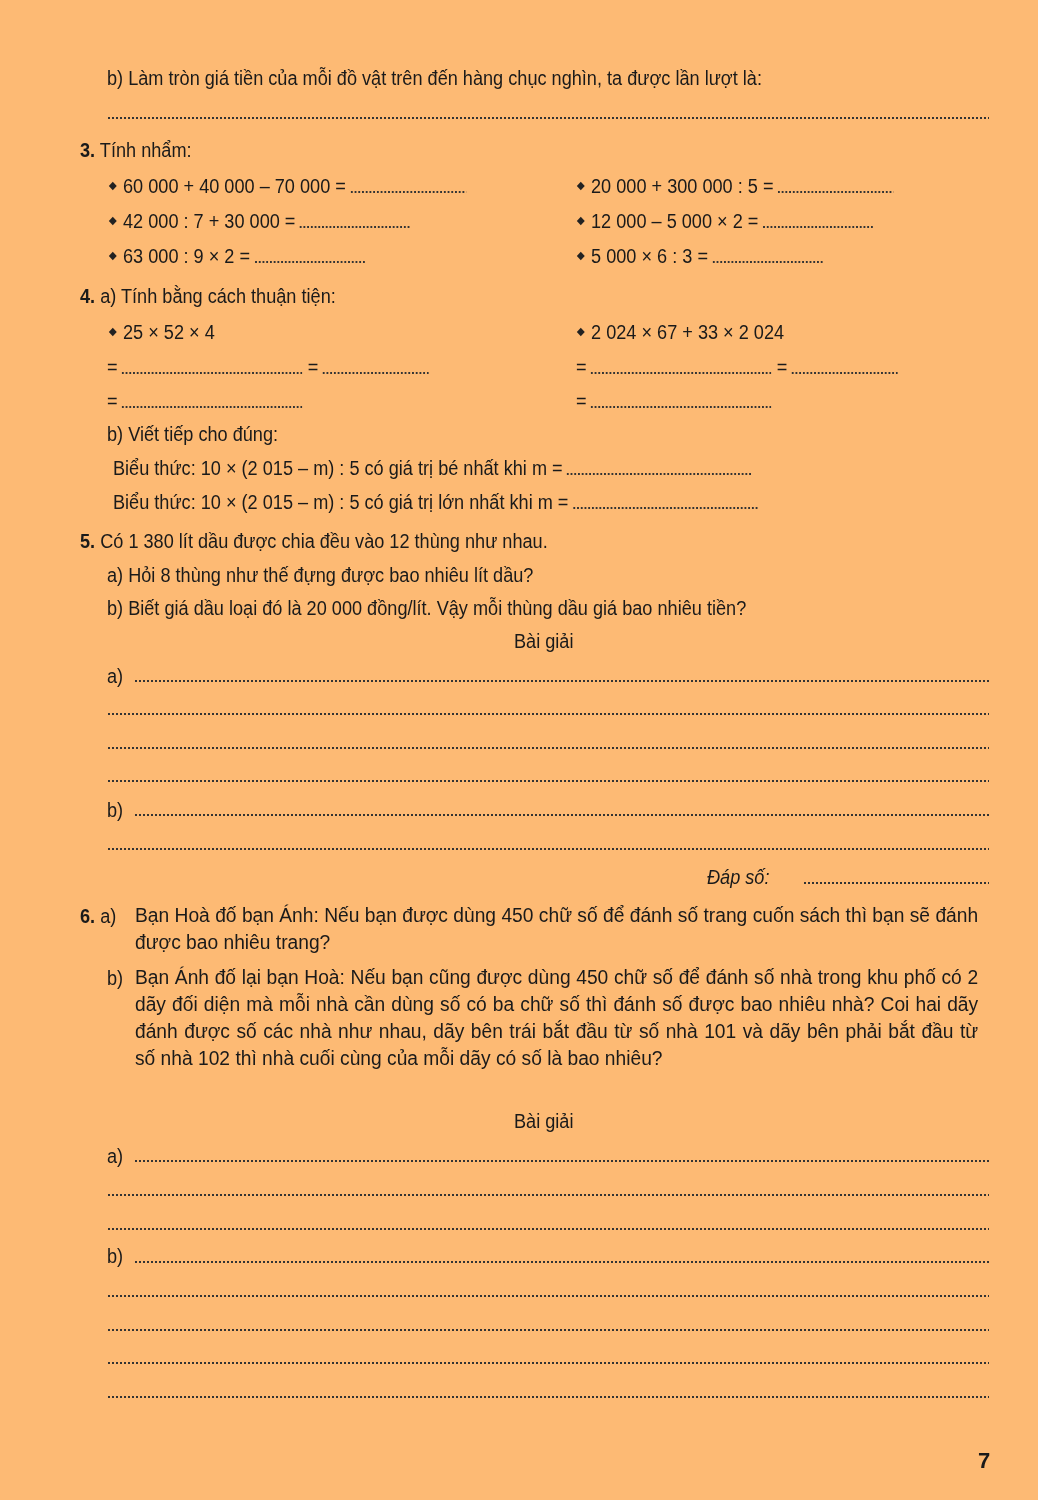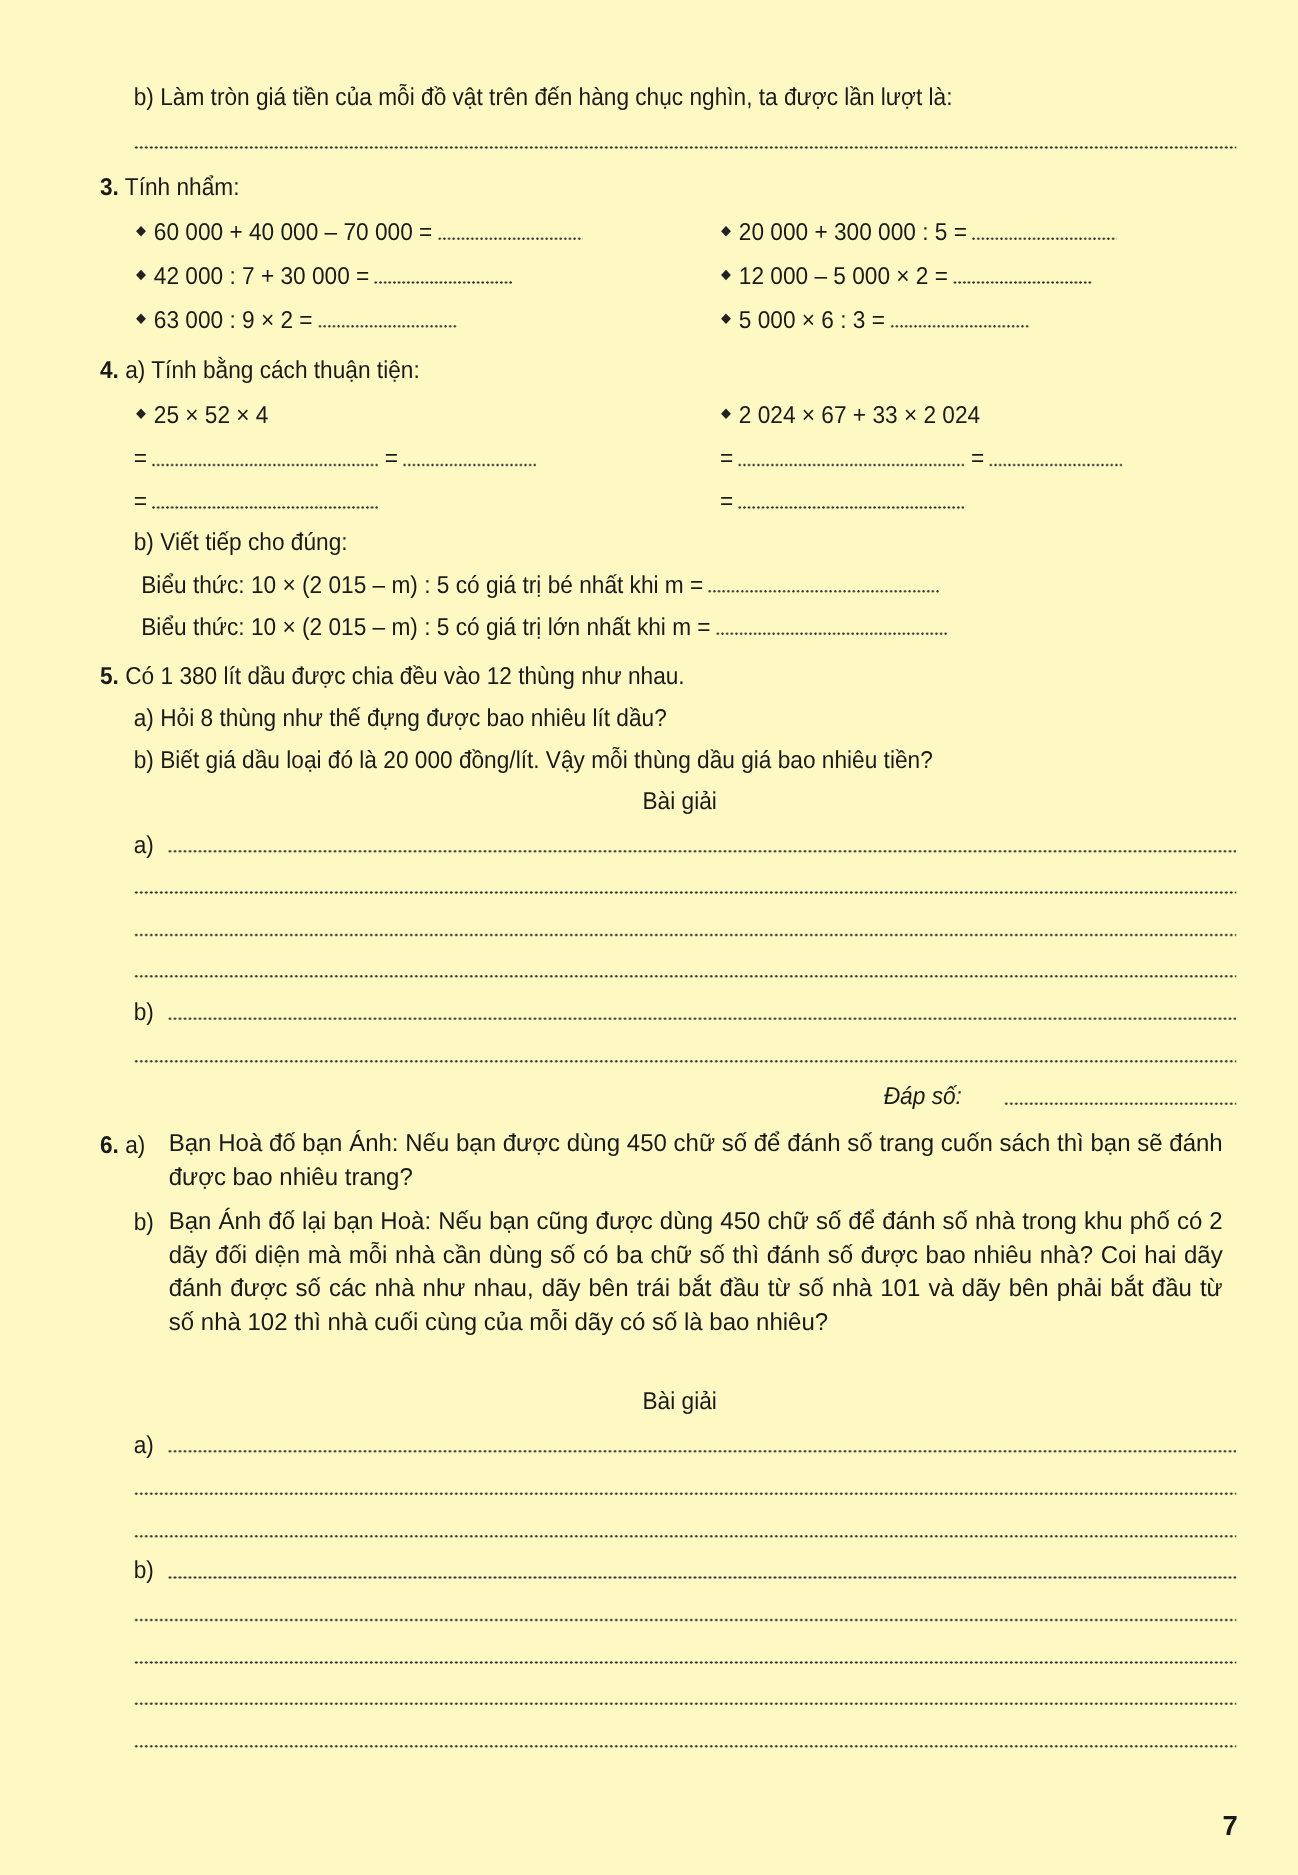--- a/index.html
+++ b/index.html
@@ -1,18 +1,18 @@
 <!DOCTYPE html>
 <html><head>
 <meta charset="utf-8">
 <style>
   html, body { margin:0; padding:0; }
   body { width:1038px; height:1500px; background:#ffffff; position:relative; overflow:hidden;
          font-family:"Liberation Sans", "DejaVu Sans", sans-serif; color:#1a1a1a; }
-  .page { position:absolute; left:0; top:0; width:1038px; height:1500px; background:#fef9c3; }
+  .page { position:absolute; left:0; top:0; width:1038px; height:1500px; background:#fdba74; }
   .line { position:absolute; font-size:19.5px; line-height:24px; white-space:nowrap; transform:scaleX(0.93); transform-origin:left center; }
   .dots { position:absolute; height:2px; background-image:radial-gradient(circle, #333 0.9px, transparent 1.1px); background-size:4px 2px; background-repeat:repeat-x; }
   .inl-dots { display:inline-block; height:2px; vertical-align:baseline; background-image:radial-gradient(circle, #333 0.9px, transparent 1.1px); background-size:4px 2px; background-repeat:repeat-x; margin-left:4px; }
   .bullet { display:inline-block; width:6px; height:6px; background:#222; transform:rotate(45deg); margin-right:8px; vertical-align:middle; position:relative; top:-2px; }
   b.num { font-weight:bold; }
   .ital { font-style:italic; }
   .para { position:absolute; font-size:19.5px; line-height:27px; text-align:justify; }
   .pagenum { position:absolute; font-weight:bold; font-size:22px; }
 </style>
 </head>

